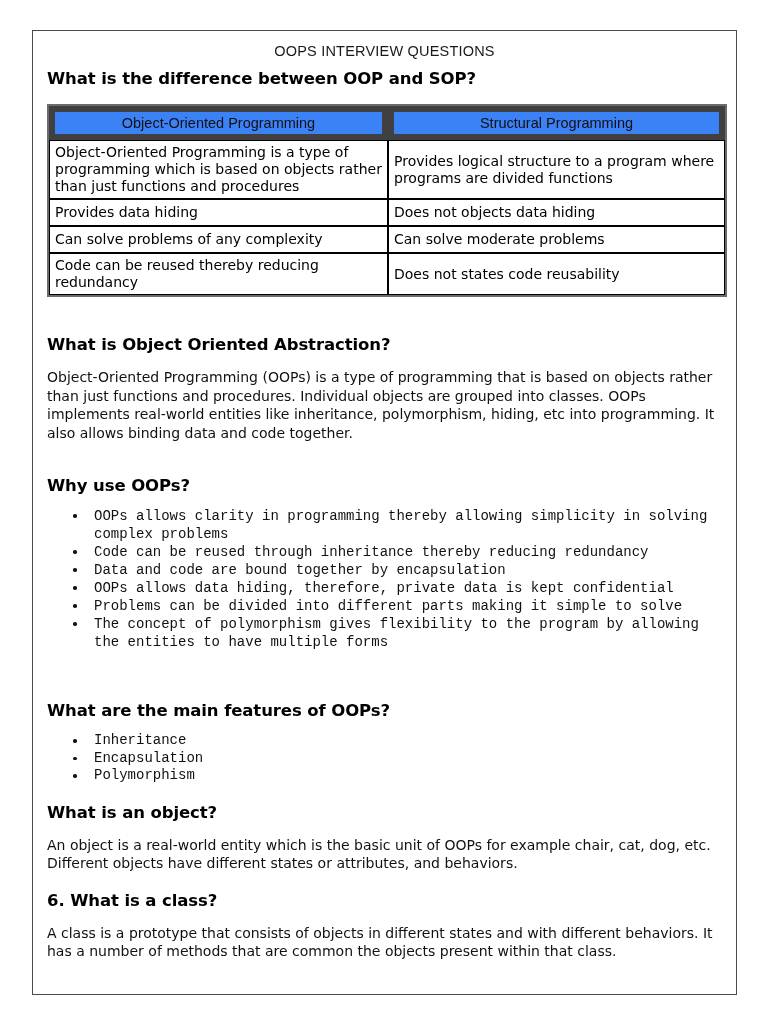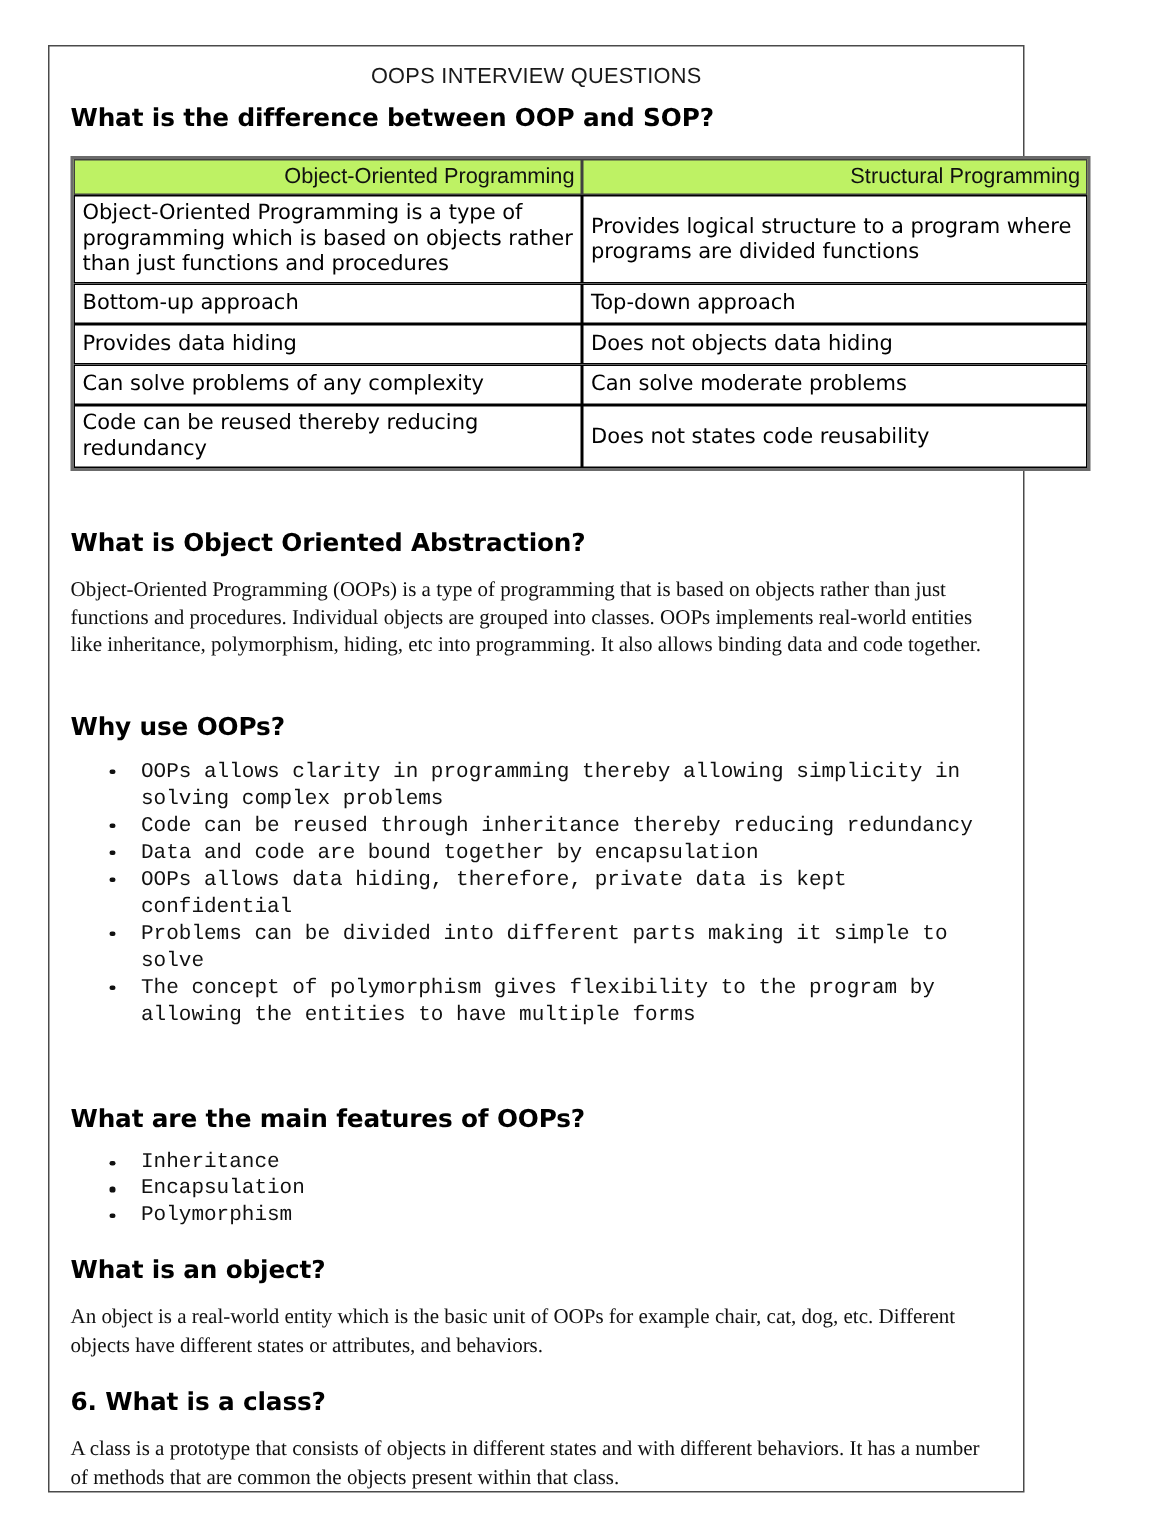--- a/index.html
+++ b/index.html
@@ -12,21 +12,21 @@
     height: 1024px;
     font-family: "DejaVu Sans", sans-serif;
     color: #000000;
     overflow: hidden;
   }
 
   .page {
     position: absolute;
     left: 32px;
     top: 30px;
-    width: 651px;
+    width: 705px;
     height: 965px;
     border: 1px solid #4a4a4a;
     box-sizing: border-box;
     background: #ffffff;
   }
 
   .page-inner {
     padding: 12px 14px 0 14px;
   }
 
@@ -58,27 +58,27 @@
     border-collapse: separate;
     border-spacing: 0;
     table-layout: fixed;
     border: 2px solid #6b6b6b;
     background: #fff;
   }
   table.cmp col.c1 { width: 339px; }
   table.cmp col.c2 { width: 337px; }
 
   table.cmp th {
-    background: #bef264;
+    background: #3b82f6;
     color: #111;
     font-size: 14.5px;
     font-weight: 400;
-    text-align: right;
+    text-align: center;
     padding: 3px 4px;
-    border: 1px solid #404040;
+    border: 6px solid #404040;
     font-family: "Liberation Sans", sans-serif;
   }
   table.cmp td {
     font-size: 14px;
     line-height: 17px;
     padding: 3px 5px;
     border: 1px solid #000000;
     vertical-align: middle;
     background: #fff;
     font-family: "DejaVu Sans", sans-serif;
@@ -87,21 +87,20 @@
   table.cmp tr.short td { height: 19px; }
   .h-block { margin-top: 34px; }
   .h-block.tight { }
   .h-block.tighter { margin-top: 18px; }
 
   p.body {
     font-size: 14px;
     line-height: 18.5px;
     margin: 14px 0 0 0;
     color: #111;
-    font-family: Liberation Serif, serif;
   }
 
   ul.bul {
     margin: 12px 0 0 0;
     padding: 0 0 0 26px;
     list-style: none;
     font-family: Liberation Mono, monospace;
   }
   ul.bul li {
     font-size: 14px;
@@ -144,24 +143,20 @@
             <th>Object-Oriented Programming</th>
             <th>Structural Programming</th>
           </tr>
         </thead>
         <tbody>
           <tr class="tall">
             <td>Object-Oriented Programming is a type of programming which is based on objects rather than just functions and procedures</td>
             <td>Provides logical structure to a program where programs are divided functions</td>
           </tr>
           <tr class="short">
-            <td>Bottom-up approach</td>
-            <td>Top-down approach</td>
-          </tr>
-          <tr class="short">
             <td>Provides data hiding</td>
             <td>Does not objects data hiding</td>
           </tr>
           <tr class="short">
             <td>Can solve problems of any complexity</td>
             <td>Can solve moderate problems</td>
           </tr>
           <tr>
             <td>Code can be reused thereby reducing redundancy</td>
             <td>Does not states code reusability</td>

